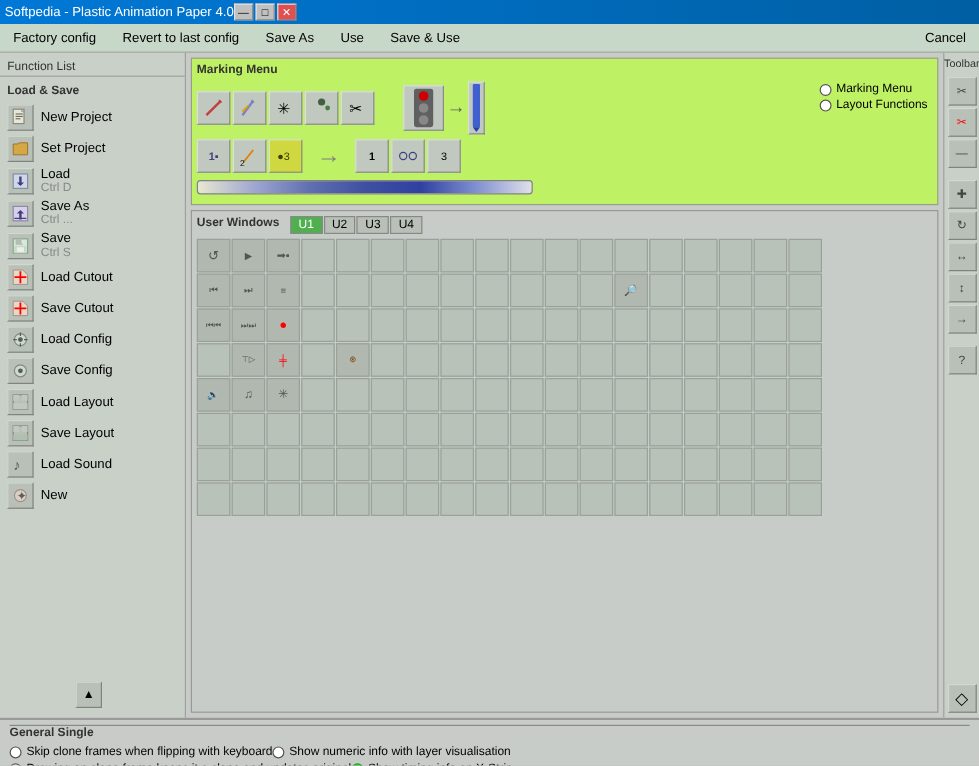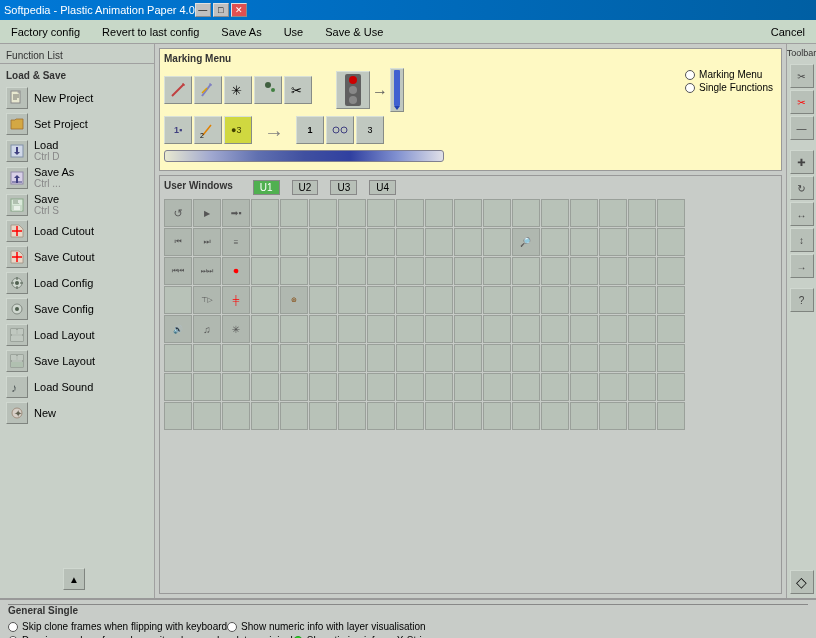--- a/index.html
+++ b/index.html
@@ -108,21 +108,21 @@
       flex: 1;
       display: flex;
       flex-direction: column;
       background: #c8ccc8;
     }
 
     
     #marking-menu {
       border: 1px solid #999;
       margin: 4px;
-      background: #fef9c3;
+      background: #bef264;
       padding: 4px;
       position: relative;
     }
     .section-header {
       font-size: 10px;
       color: #333;
       margin-bottom: 4px;
       font-weight: bold;
     }
     .marking-top {
@@ -177,21 +177,21 @@
       border: 1px solid #999;
       margin: 0 4px 4px;
       background: #c8ccc8;
       padding: 4px;
       flex: 1;
     }
     .user-win-header {
       display: flex;
       align-items: center;
       margin-bottom: 4px;
-      gap: 12px;
+      gap: 1px;
     }
     .uw-tab {
       padding: 1px 6px;
       font-size: 10px;
       border: 1px solid #888;
       background: #b8c0b8;
       cursor: pointer;
     }
     .uw-tab.active { background: #50b050; color: white; }
 
@@ -477,21 +477,21 @@
     <div id="marking-menu">
       <div style="display:flex; justify-content:space-between; align-items:flex-start;">
         <span class="section-header">Marking Menu</span>
         <div class="marking-radio-group">
           <div class="radio-item">
             <div class="radio-circle"></div>
             <span>Marking Menu</span>
           </div>
           <div class="radio-item">
             <div class="radio-circle"></div>
-            <span>Single Functions</span>
+            <span>Layout Functions</span>
           </div>
         </div>
       </div>
 
       <div class="marking-top">
 
         <div class="tool-btn">
           <svg width="18" height="18" viewBox="0 0 18 18">
               <line x1="3" y1="15" x2="15" y2="3" stroke="#c04040" stroke-width="2"></line>
               <polygon points="14,2 16,4 15,5 13,3" fill="#c04040"></polygon>

